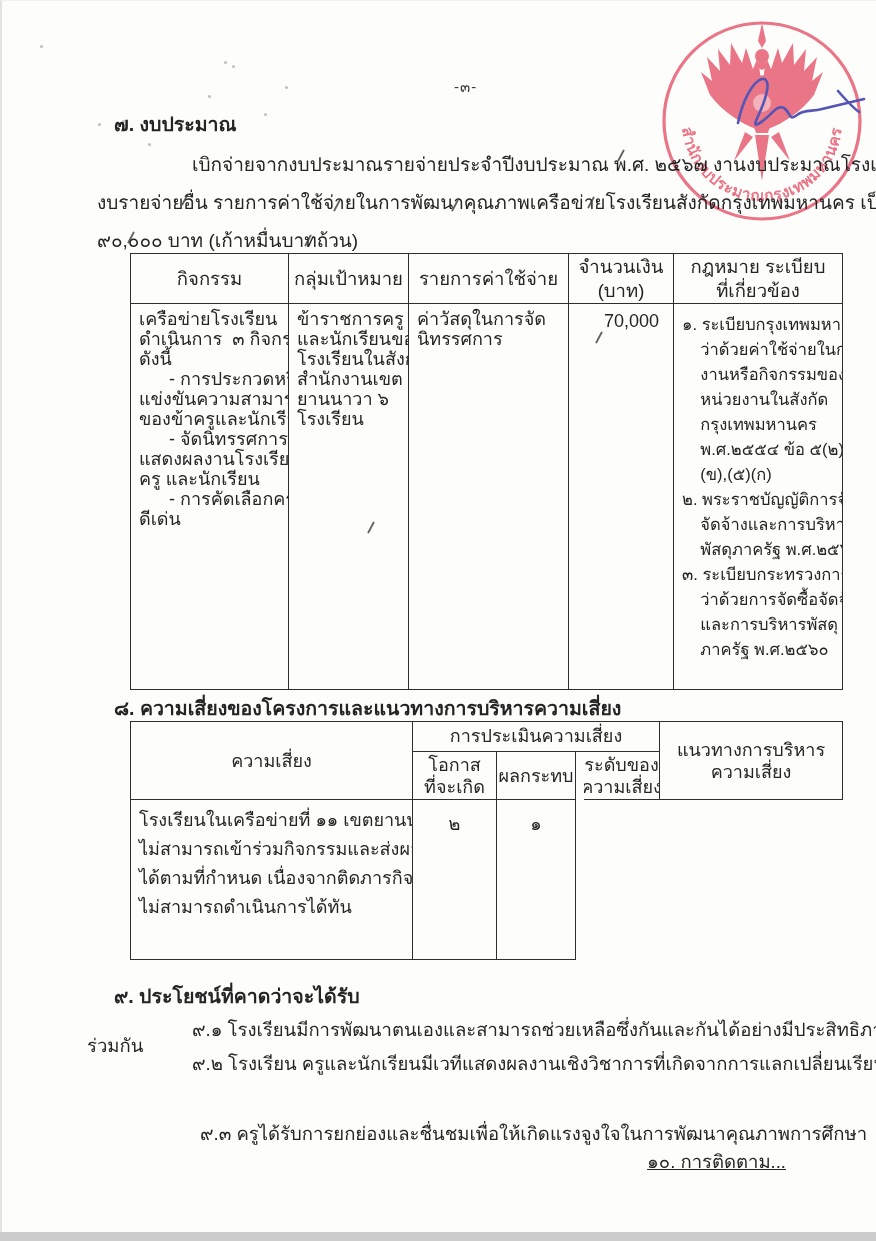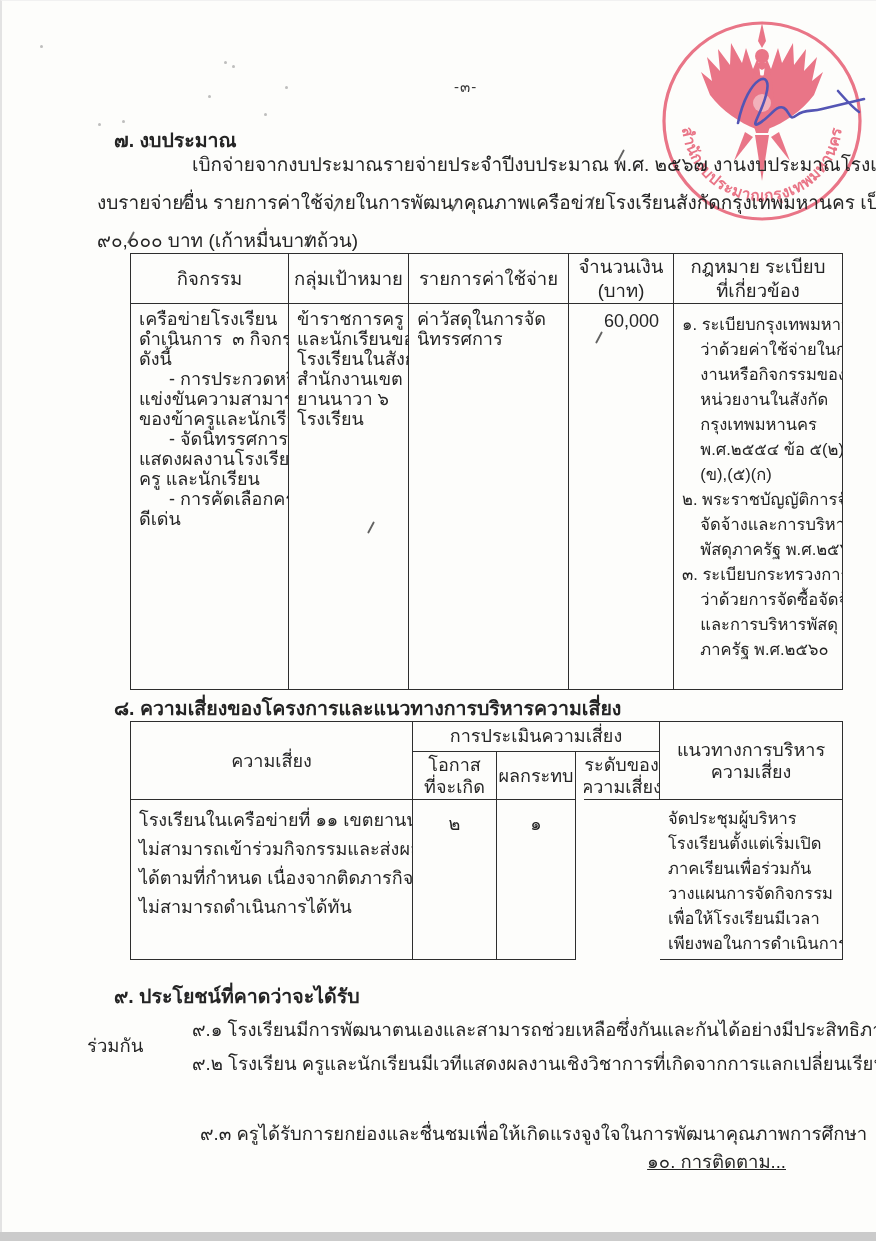--- a/index.html
+++ b/index.html
@@ -127,21 +127,21 @@
           <path d="M127,121 L138,150 L119,126 Z"></path>
         </g>
         <g stroke="#3d3fae" stroke-width="2.6" fill="none" stroke-linecap="round">
           <path d="M86,112 C 96,64 122,56 114,84 C 110,101 98,117 106,113 C 118,107 124,93 132,97 C 139,101 136,111 145,104 C 153,98 160,101 170,98 L 212,88"></path>
           <path d="M186,80 C 194,89 200,96 207,101"></path>
         </g>
       </g>
     </svg>
   </div>
 
-  <div class="abs sec-heading nowrap" style="left:112px; top:124px;">๗.  งบประมาณ</div>
+  <div class="abs sec-heading nowrap" style="left:112px; top:108px;">๗.  งบประมาณ</div>
   <div class="abs body-line nowrap" style="left:190px; top:148px;">เบิกจ่ายจากงบประมาณรายจ่ายประจำปีงบประมาณ พ.ศ. ๒๕๖๗ งานงบประมาณโรงเรียน</div>
   <div class="abs body-line nowrap" style="left:95px; top:186px;">งบรายจ่ายอื่น  รายการค่าใช้จ่ายในการพัฒนาคุณภาพเครือข่ายโรงเรียนสังกัดกรุงเทพมหานคร   เป็นเงิน</div>
   <div class="abs body-line nowrap" style="left:95px; top:224px;">๙๐,๐๐๐ บาท (เก้าหมื่นบาทถ้วน)</div>
 
   <div class="abs t1">
     <div class="hc">กิจกรรม</div>
     <div class="hc">กลุ่มเป้าหมาย</div>
     <div class="hc">รายการค่าใช้จ่าย</div>
     <div class="hc">จำนวนเงิน
 (บาท)</div>
@@ -160,21 +160,21 @@
       - การคัดเลือกครู
 ดีเด่น</div>
     <div class="bc">ข้าราชการครู
 และนักเรียนของ
 โรงเรียนในสังกัด
 สำนักงานเขต
 ยานนาวา ๖
 โรงเรียน</div>
     <div class="bc">ค่าวัสดุในการจัด
 นิทรรศการ</div>
-    <div class="bc-amount">60,000</div>
+    <div class="bc-amount">70,000</div>
     <div class="bc-laws">๑. ระเบียบกรุงเทพมหานคร
     ว่าด้วยค่าใช้จ่ายในการจัด
     งานหรือกิจกรรมของ
     หน่วยงานในสังกัด
     กรุงเทพมหานคร
     พ.ศ.๒๕๕๔ ข้อ ๕(๒)(ก),
     (ข),(๕)(ก)
 ๒. พระราชบัญญัติการจัดซื้อ
     จัดจ้างและการบริหาร
     พัสดุภาครัฐ พ.ศ.๒๕๖๐
@@ -196,26 +196,20 @@
     <div class="hc" style="grid-column:3; grid-row:2;">ผลกระทบ</div>
     <div class="hc" style="grid-column:4; grid-row:2;margin-left:8px;">ระดับของ
 ความเสี่ยง</div>
 
     <div class="t2-risk-b">โรงเรียนในเครือข่ายที่ ๑๑ เขตยานนาวา
 ไม่สามารถเข้าร่วมกิจกรรมและส่งผลงาน
 ได้ตามที่กำหนด เนื่องจากติดภารกิจทำให้
 ไม่สามารถดำเนินการได้ทัน</div>
     <div class="t2-center-b" style="grid-column:2;">๒</div>
     <div class="t2-center-b" style="grid-column:3;">๑</div>
-    <div class="t2-mgmt-b">จัดประชุมผู้บริหาร
-โรงเรียนตั้งแต่เริ่มเปิด
-ภาคเรียนเพื่อร่วมกัน
-วางแผนการจัดกิจกรรม
-เพื่อให้โรงเรียนมีเวลา
-เพียงพอในการดำเนินการ</div>
   </div>
 
   <div class="abs sec-heading nowrap" style="left:112px; top:980px;">๙.  ประโยชน์ที่คาดว่าจะได้รับ</div>
   <div class="abs sec9-line nowrap" style="left:190px; top:1014px;">๙.๑  โรงเรียนมีการพัฒนาตนเองและสามารถช่วยเหลือซึ่งกันและกันได้อย่างมีประสิทธิภาพ</div>
   <div class="abs sec9-line nowrap" style="left:190px; top:1048px;">๙.๒  โรงเรียน ครูและนักเรียนมีเวทีแสดงผลงานเชิงวิชาการที่เกิดจากการแลกเปลี่ยนเรียนรู้</div>
   <div class="abs sec9-line nowrap" style="left:85px; top:1030px;">ร่วมกัน</div>
   <div class="abs sec9-line nowrap" style="left:198px; top:1118px;">๙.๓  ครูได้รับการยกย่องและชื่นชมเพื่อให้เกิดแรงจูงใจในการพัฒนาคุณภาพการศึกษา</div>
   <div class="abs sec9-line nowrap" style="right:90px; top:1146px;text-decoration:underline;">๑๐. การติดตาม...</div>
 
   <div>

